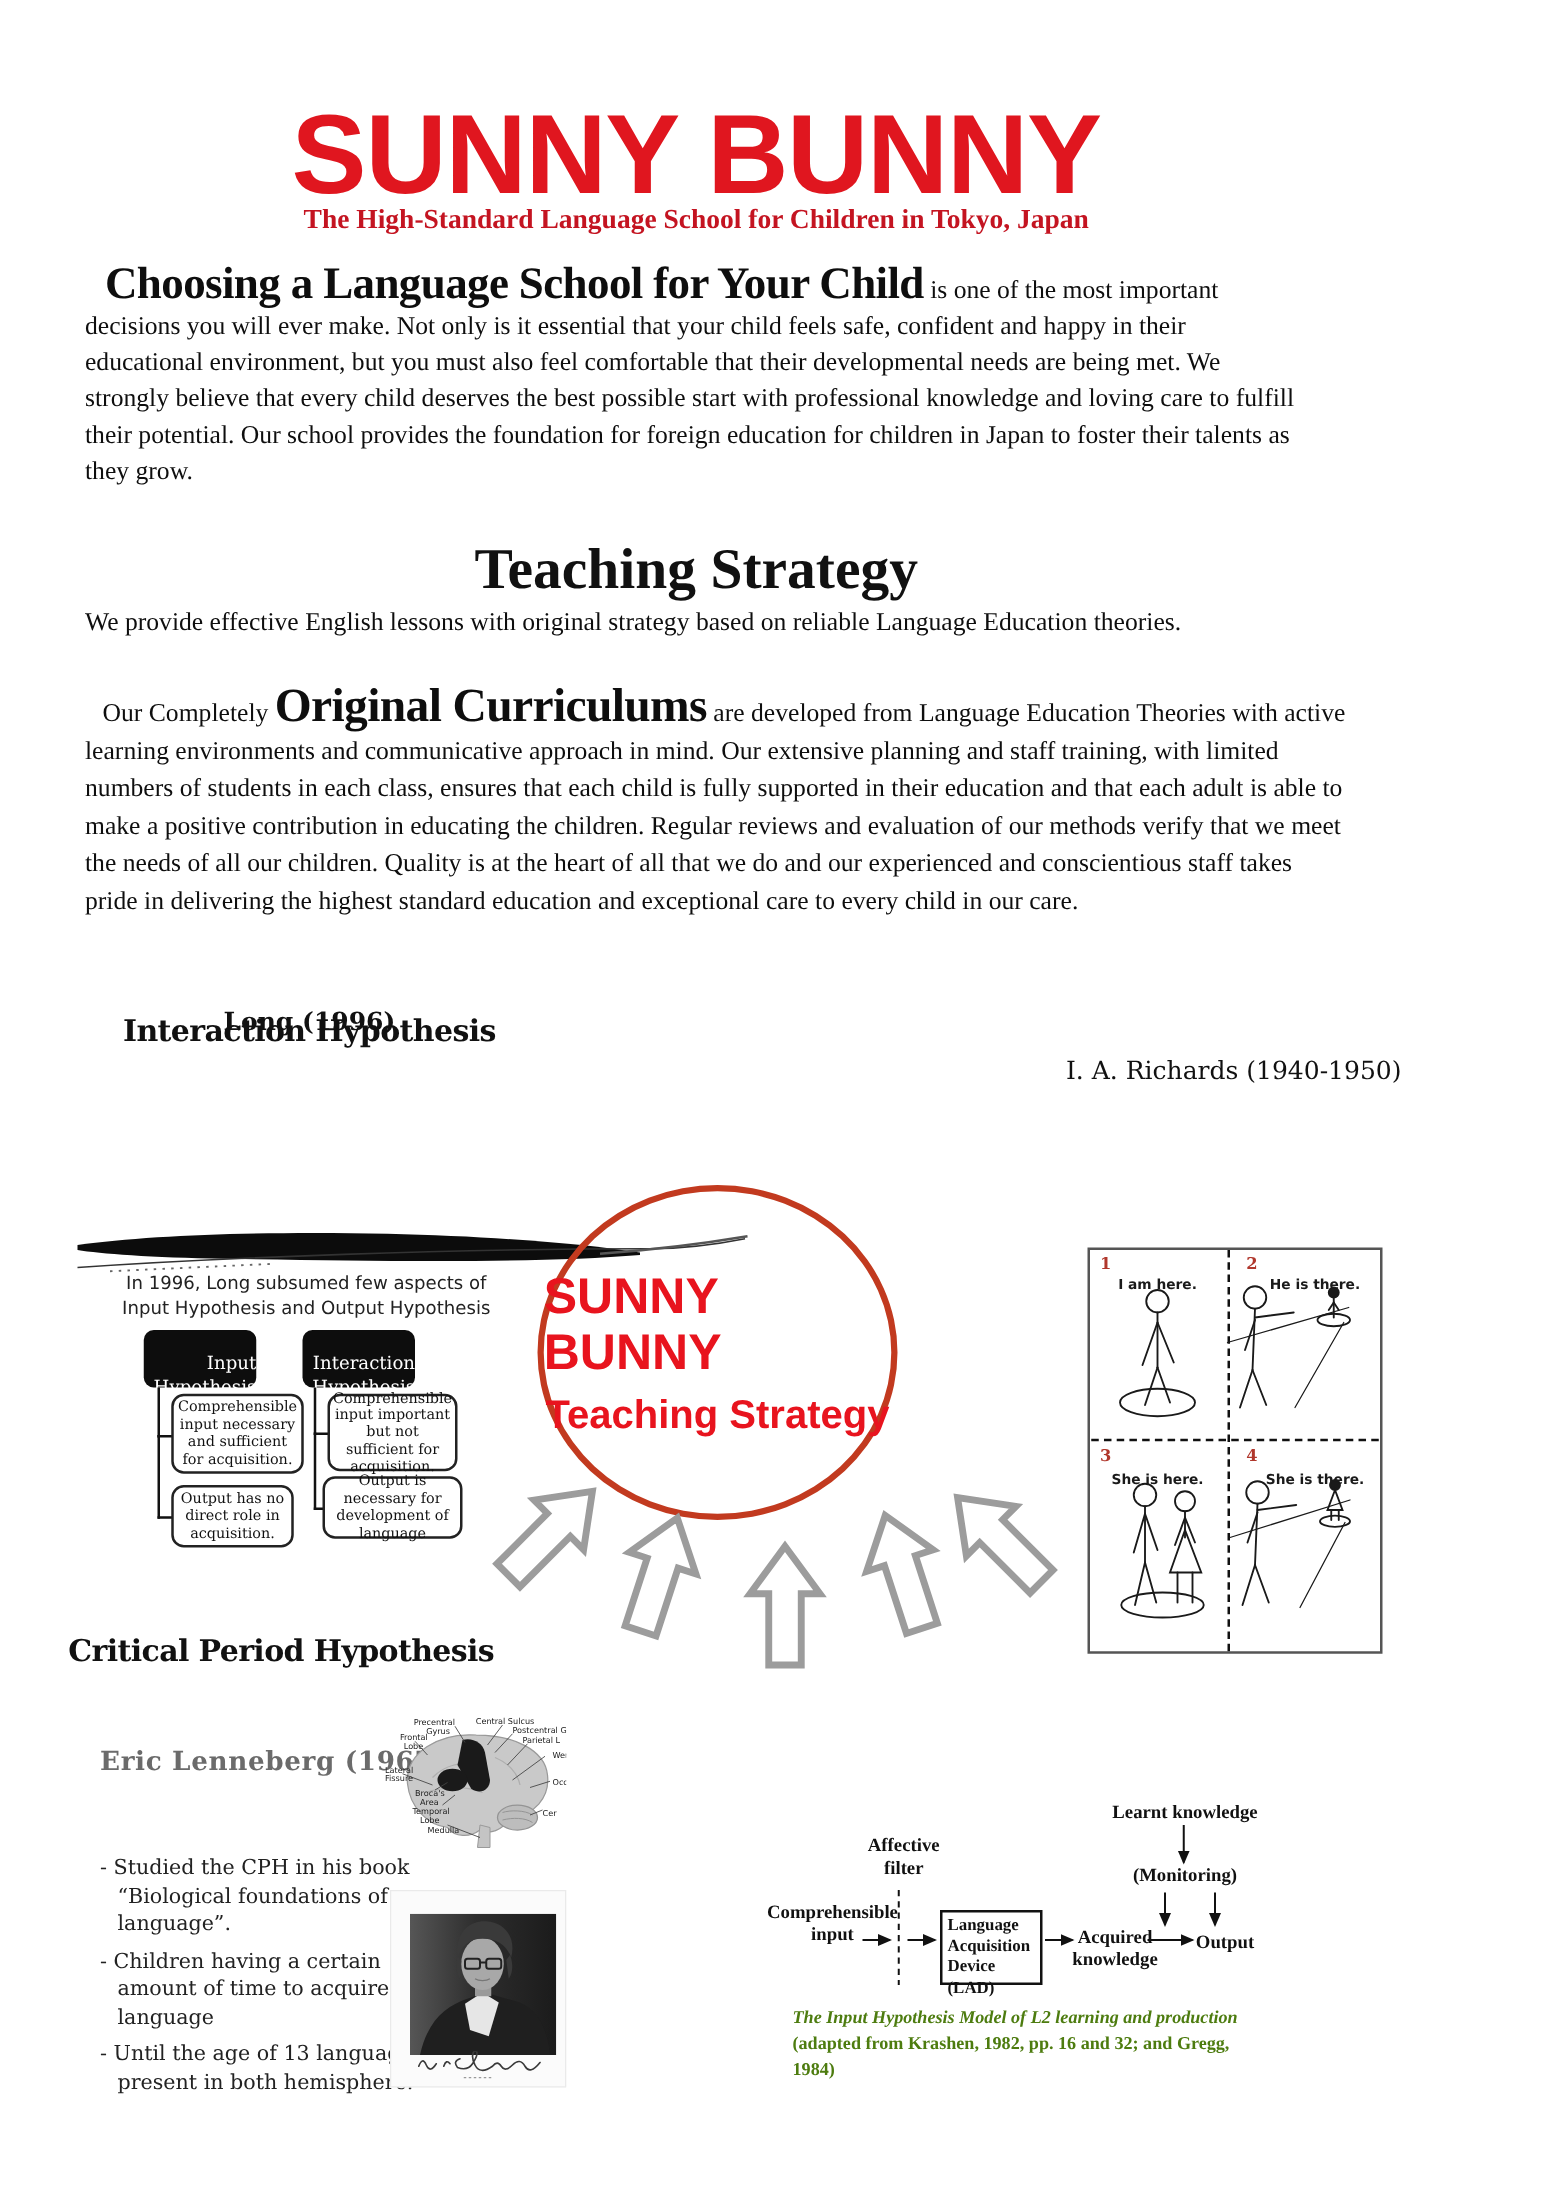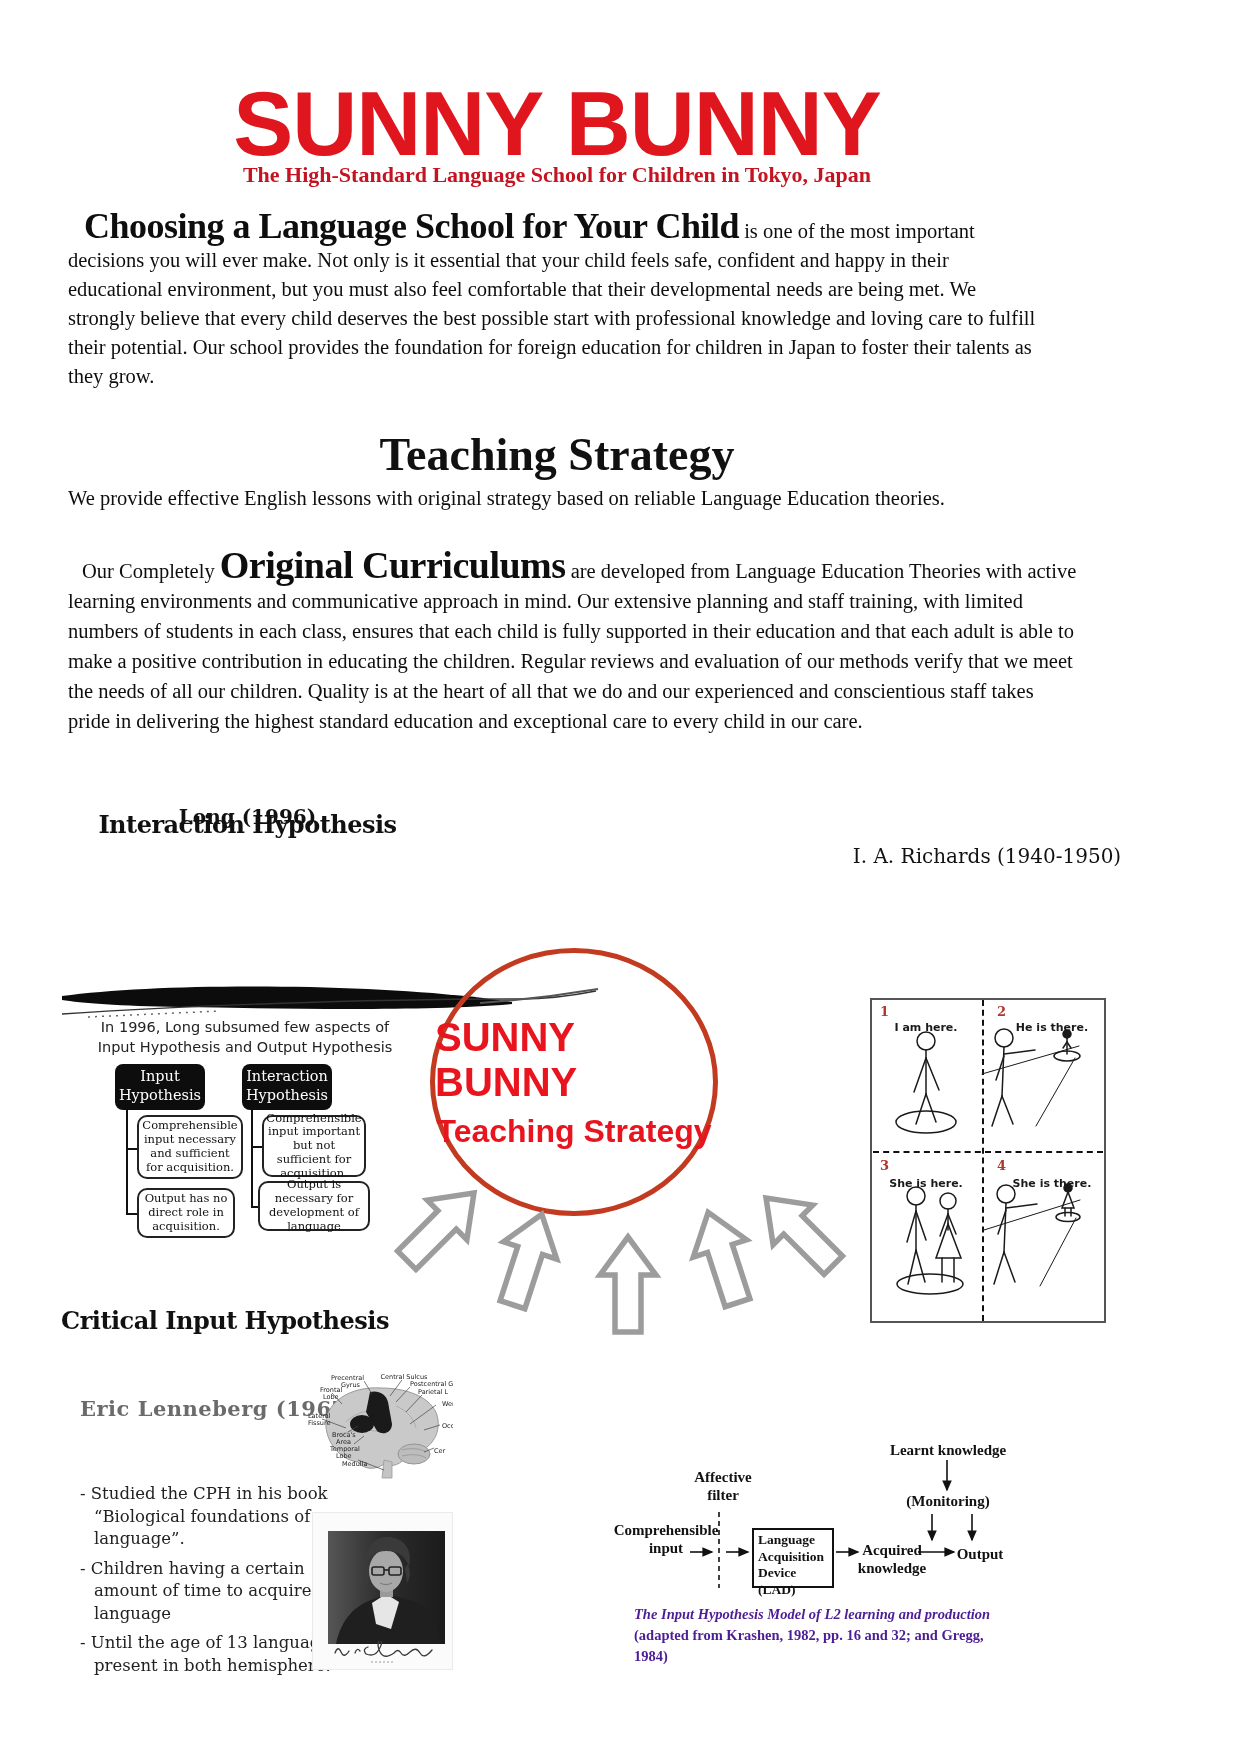--- a/index.html
+++ b/index.html
@@ -16,22 +16,22 @@
   .big-inline{font-weight:bold;font-size:36px;letter-spacing:-0.5px;}
   .teach-head{left:0;top:428px;width:1114px;text-align:center;font-weight:bold;font-size:46px;}
   .teach-body{left:68px;top:484px;width:930px;}
   .curr{left:68px;top:550px;width:1012px;text-indent:14px;line-height:30px;}
   .big-inline2{font-weight:bold;font-size:38px;letter-spacing:-0.5px;}
   
   .dg-title{font-family:"DejaVu Serif",serif;font-weight:bold;font-size:24px;letter-spacing:-0.5px;text-align:center;}
   .dg-author{font-family:"DejaVu Serif",serif;font-size:20px;text-align:center;}
   
   .note{font-family:"DejaVu Sans",sans-serif;font-size:14.5px;line-height:19px;text-align:center;color:#222;}
-  .blackbox{background:#0d0d0d;color:#fff;border-radius:8px;text-align:center;
-            font-family:"DejaVu Serif",serif;font-size:14.5px;line-height:19px;padding-top:3px;box-sizing:border-box;}
+  .blackbox{background:#0d0d0d;color:#fff;border-radius:8px;text-align:right;
+            font-family:"DejaVu Serif",serif;font-size:14.5px;line-height:19px;padding-top:18px;box-sizing:border-box;}
   .childbox{background:#fff;border:2px solid #222;border-radius:10px;text-align:center;
             font-family:"DejaVu Serif",serif;font-size:11.5px;line-height:13.8px;
             display:flex;align-items:center;justify-content:center;padding:2px 3px;box-sizing:border-box;}
   .elbow{border-left:2px solid #111;border-bottom:2px solid #111;}
   
   .badge{left:430px;top:948px;width:288px;height:268px;border:5px solid #c23a1f;border-radius:50%;
          display:flex;flex-direction:column;align-items:center;justify-content:center;box-sizing:border-box;}
   .badge .l1{font-family:"Liberation Sans",sans-serif;font-weight:bold;font-size:40px;color:#e8141e;letter-spacing:0px;}
   .badge .l2{font-family:"Liberation Sans",sans-serif;font-weight:bold;font-size:32px;color:#e8141e;margin-top:8px;}
   
@@ -41,21 +41,21 @@
   .vdash{border-left:2px dashed #111;}
   .hdash{border-top:2px dashed #111;}
   
   .lenne-head{font-family:"DejaVu Serif",serif;font-weight:bold;font-size:21px;color:#6b6b6b;letter-spacing:0.5px;}
   .bullet{font-family:"DejaVu Serif",serif;font-size:16.5px;line-height:22.5px;color:#222;
           padding-left:14px;text-indent:-14px;margin-bottom:7px;}
   
   .knode{font-size:15px;font-weight:600;text-align:center;line-height:18px;color:#111;}
   .ladbox{border:2px solid #111;background:#fff;box-sizing:border-box;
           font-size:13.5px;font-weight:600;line-height:16.5px;padding:2px 4px;}
-  .kcaption{font-size:14.5px;line-height:21px;font-weight:600;color:#4c1d95;}
+  .kcaption{font-size:14.5px;line-height:21px;font-weight:600;color:#4d7c0f;}
   .kcaption .it{font-style:italic;}
   .photo-frame{background:#fbfbfb;border:1px solid #eaeaea;box-sizing:border-box;}
   svg{display:block;}
 </style>
 </head>
 <body>
 
 <div id="poster">
 
   <div class="abs logo">SUNNY BUNNY</div>
@@ -186,21 +186,21 @@
       <circle cx="198" cy="190" r="4" fill="#1a1a1a"></circle>
       <path d="M198,194 L192,210 L204,210 Z"></path>
       <line x1="195" y1="210" x2="195" y2="218"></line>
       <line x1="201" y1="210" x2="201" y2="218"></line>
       <ellipse cx="198" cy="219" rx="12" ry="4.5"></ellipse>
       <line x1="114" y1="232" x2="210" y2="202" stroke-width="1"></line>
       <line x1="170" y1="288" x2="206" y2="220" stroke-width="1"></line>
     </g>
   </svg>
 
-  <div class="abs dg-title" style="left:40px;top:1306px;width:370px;">Critical Input Hypothesis</div>
+  <div class="abs dg-title" style="left:40px;top:1306px;width:370px;">Critical Period Hypothesis</div>
 
   <div class="abs lenne-head" style="left:80px;top:1396px;">Eric Lenneberg (1967)</div>
 
   <div class="abs" style="left:80px;top:1444px;width:292px;margin-top:39px;">
     <div class="bullet">- Studied the CPH in his book “Biological foundations of language”.</div>
     <div class="bullet">- Children having a certain amount of time to acquire a language</div>
     <div class="bullet">- Until the age of 13 language is present in both hemisphere.</div>
   </div>
 
   <svg class="abs" style="left:306px;top:1372px;" width="147" height="112" viewBox="0 0 147 112">

